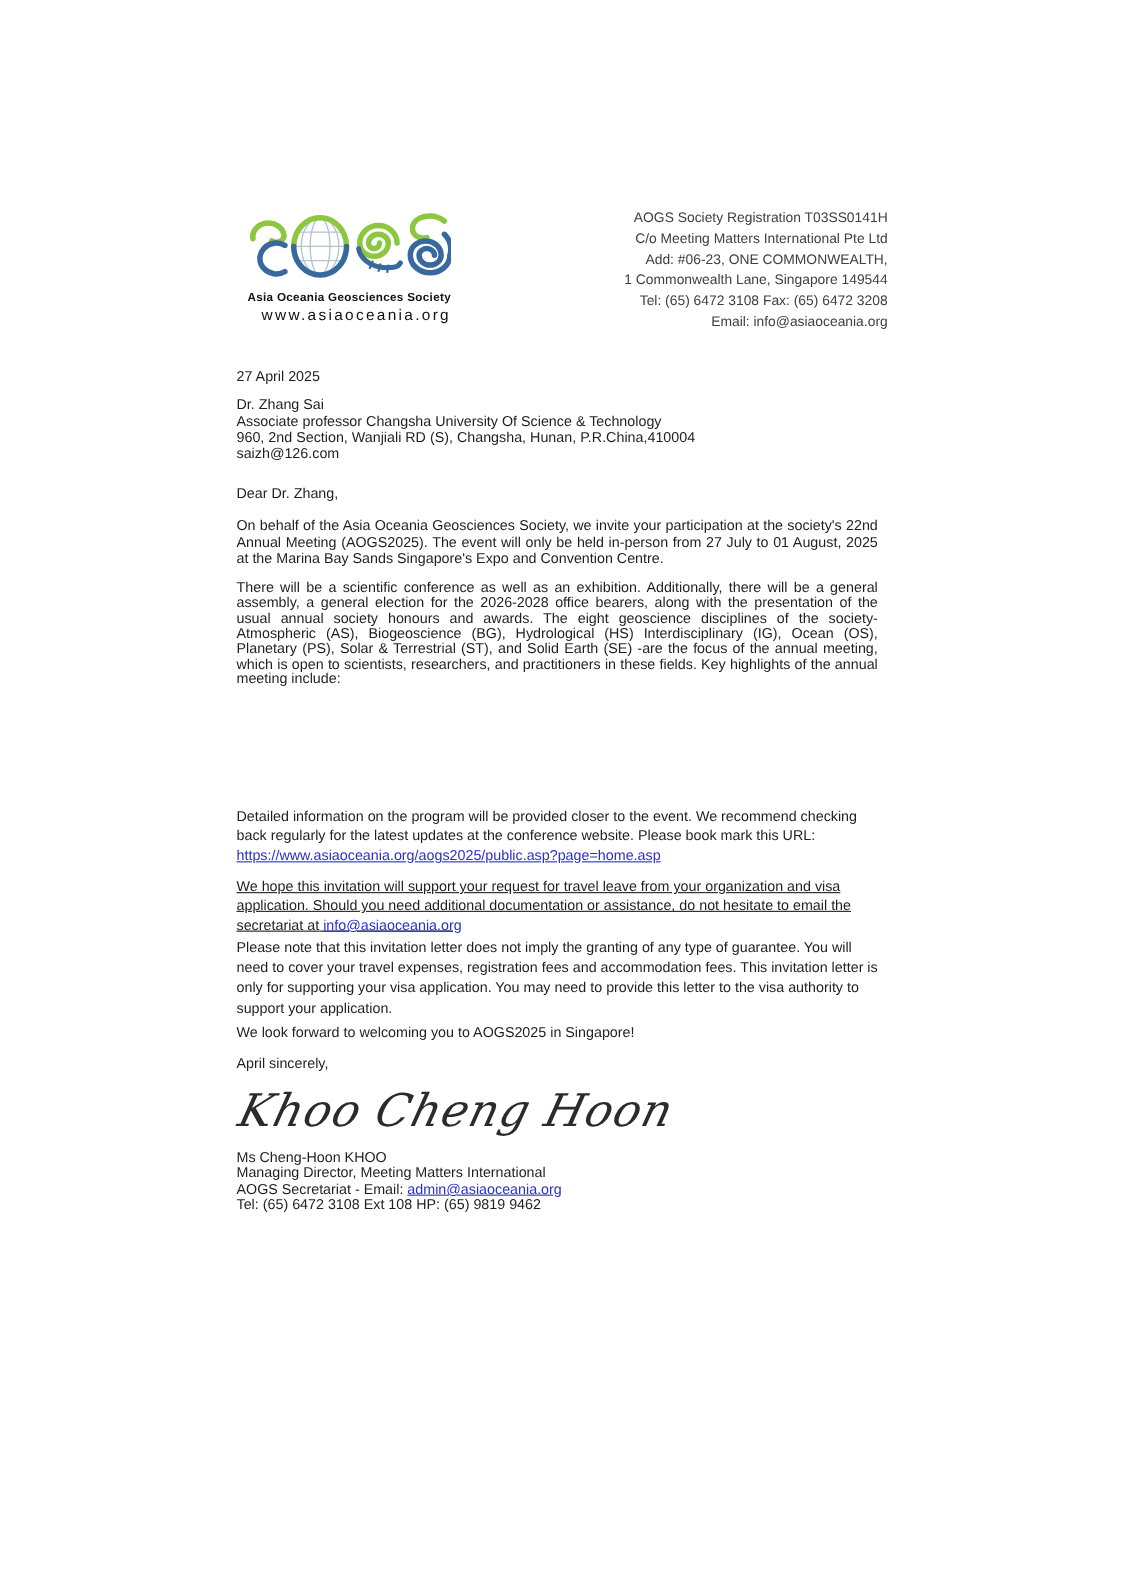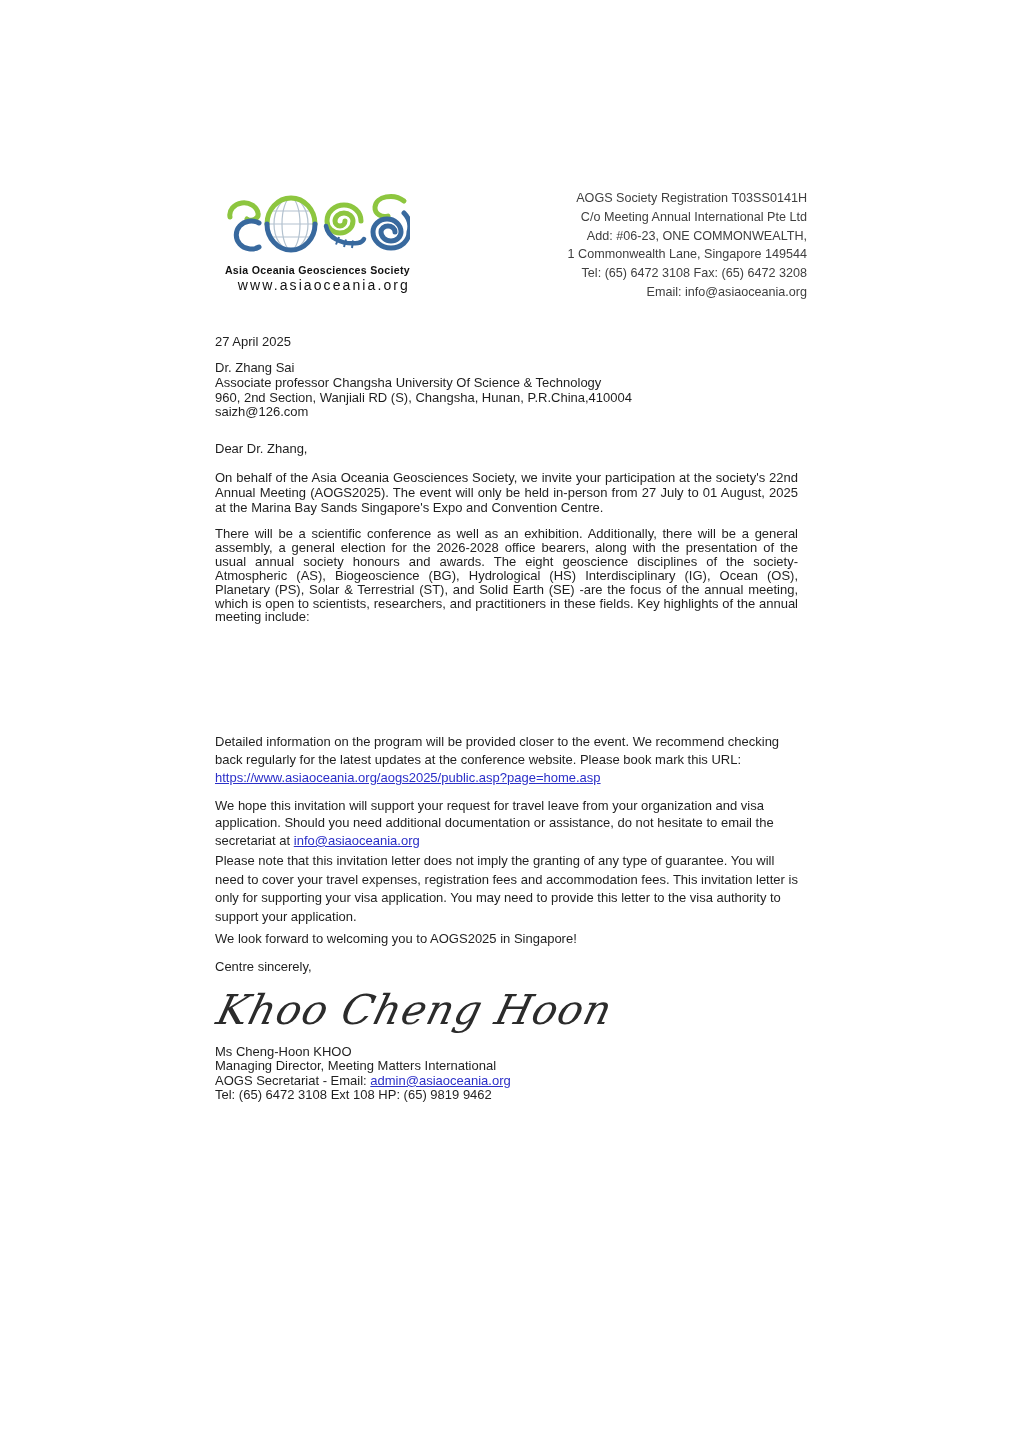--- a/index.html
+++ b/index.html
@@ -25,21 +25,21 @@
   
   .date        { top:334px; left:215px; }
   .recipient   { top:361px; left:215px; line-height:14.8px; }
   .salutation  { top:441px; left:215px; }
   .para        { left:215px; width:583px; }
   .para-invite     { top:470px; text-align:justify; line-height:15.2px; }
   .para-conference { top:527px; text-align:justify; line-height:13.9px; }
   .highlights  { top:624px; left:220px; line-height:15px; }
   .highlights .hl-item { margin-bottom:12.8px; }
   .para-program { top:733px; line-height:18px; }
-  .para-support { top:797px; line-height:17.4px; }
+  .para-support { top:797px; line-height:17.4px;text-decoration:underline; }
   .para-note    { top:852px; line-height:18.6px; }
   .para-welcome { top:931px; left:215px; }
   .closing      { top:959px; left:215px; }
 
   .signature {
     top:986px; left:212px;
     font-family:"DejaVu Serif", serif;
     font-style:italic;
     font-size:41px;
     letter-spacing:1px;
@@ -84,21 +84,21 @@
 
       <path d="M182,9 C172,1 154,4 153,15 C152.5,22 160,26 166,24" fill="none" stroke="#8dc63f" stroke-width="5" stroke-linecap="round"></path>
       <path d="M182,21 C188,27 189,33 187,40 A18,16 0 0 1 151,40 A14,13 0 0 1 179,40 A10,9 0 0 1 159,40 A7,6 0 0 1 173,40" fill="none" stroke="#38699e" stroke-width="5" stroke-linecap="round"></path>
     </svg>
     <div class="logo-org">Asia Oceania Geosciences Society</div>
     <div class="logo-web">www.asiaoceania.org</div>
   </div>
 
   <div class="abs header-info">
     <div>AOGS Society Registration T03SS0141H</div>
-    <div>C/o Meeting Annual International Pte Ltd</div>
+    <div>C/o Meeting Matters International Pte Ltd</div>
     <div>Add: #06-23, ONE COMMONWEALTH,</div>
     <div>1 Commonwealth Lane, Singapore 149544</div>
     <div>Tel: (65) 6472 3108 Fax: (65) 6472 3208</div>
     <div>Email: info@asiaoceania.org</div>
   </div>
 
   <div class="abs body-text date">27 April 2025</div>
 
   <div class="abs body-text recipient">
     <div>Dr. Zhang Sai</div>
@@ -121,21 +121,21 @@
 
   <div class="abs body-text para para-support">
     <span>We hope this invitation will support your request for travel leave from your organization and visa application. Should you need additional documentation or assistance, do not hesitate to email the secretariat at</span>
     <a class="doc-link">info@asiaoceania.org</a>
   </div>
 
   <div class="abs body-text para para-note">Please note that this invitation letter does not imply the granting of any type of guarantee. You will need to cover your travel expenses, registration fees and accommodation fees. This invitation letter is only for supporting your visa application. You may need to provide this letter to the visa authority to support your application.</div>
 
   <div class="abs body-text para-welcome">We look forward to welcoming you to AOGS2025 in Singapore!</div>
 
-  <div class="abs body-text closing">Centre sincerely,</div>
+  <div class="abs body-text closing">April sincerely,</div>
 
   <div class="abs signature">Khoo Cheng Hoon</div>
 
   <div class="abs body-text signoff">
     <div>Ms Cheng-Hoon KHOO</div>
     <div>Managing Director, Meeting Matters International</div>
     <div>
       <span>AOGS Secretariat - Email: </span><a class="doc-link">admin@asiaoceania.org</a>
     </div>
     <div>Tel: (65) 6472 3108 Ext 108 HP: (65) 9819 9462</div>

